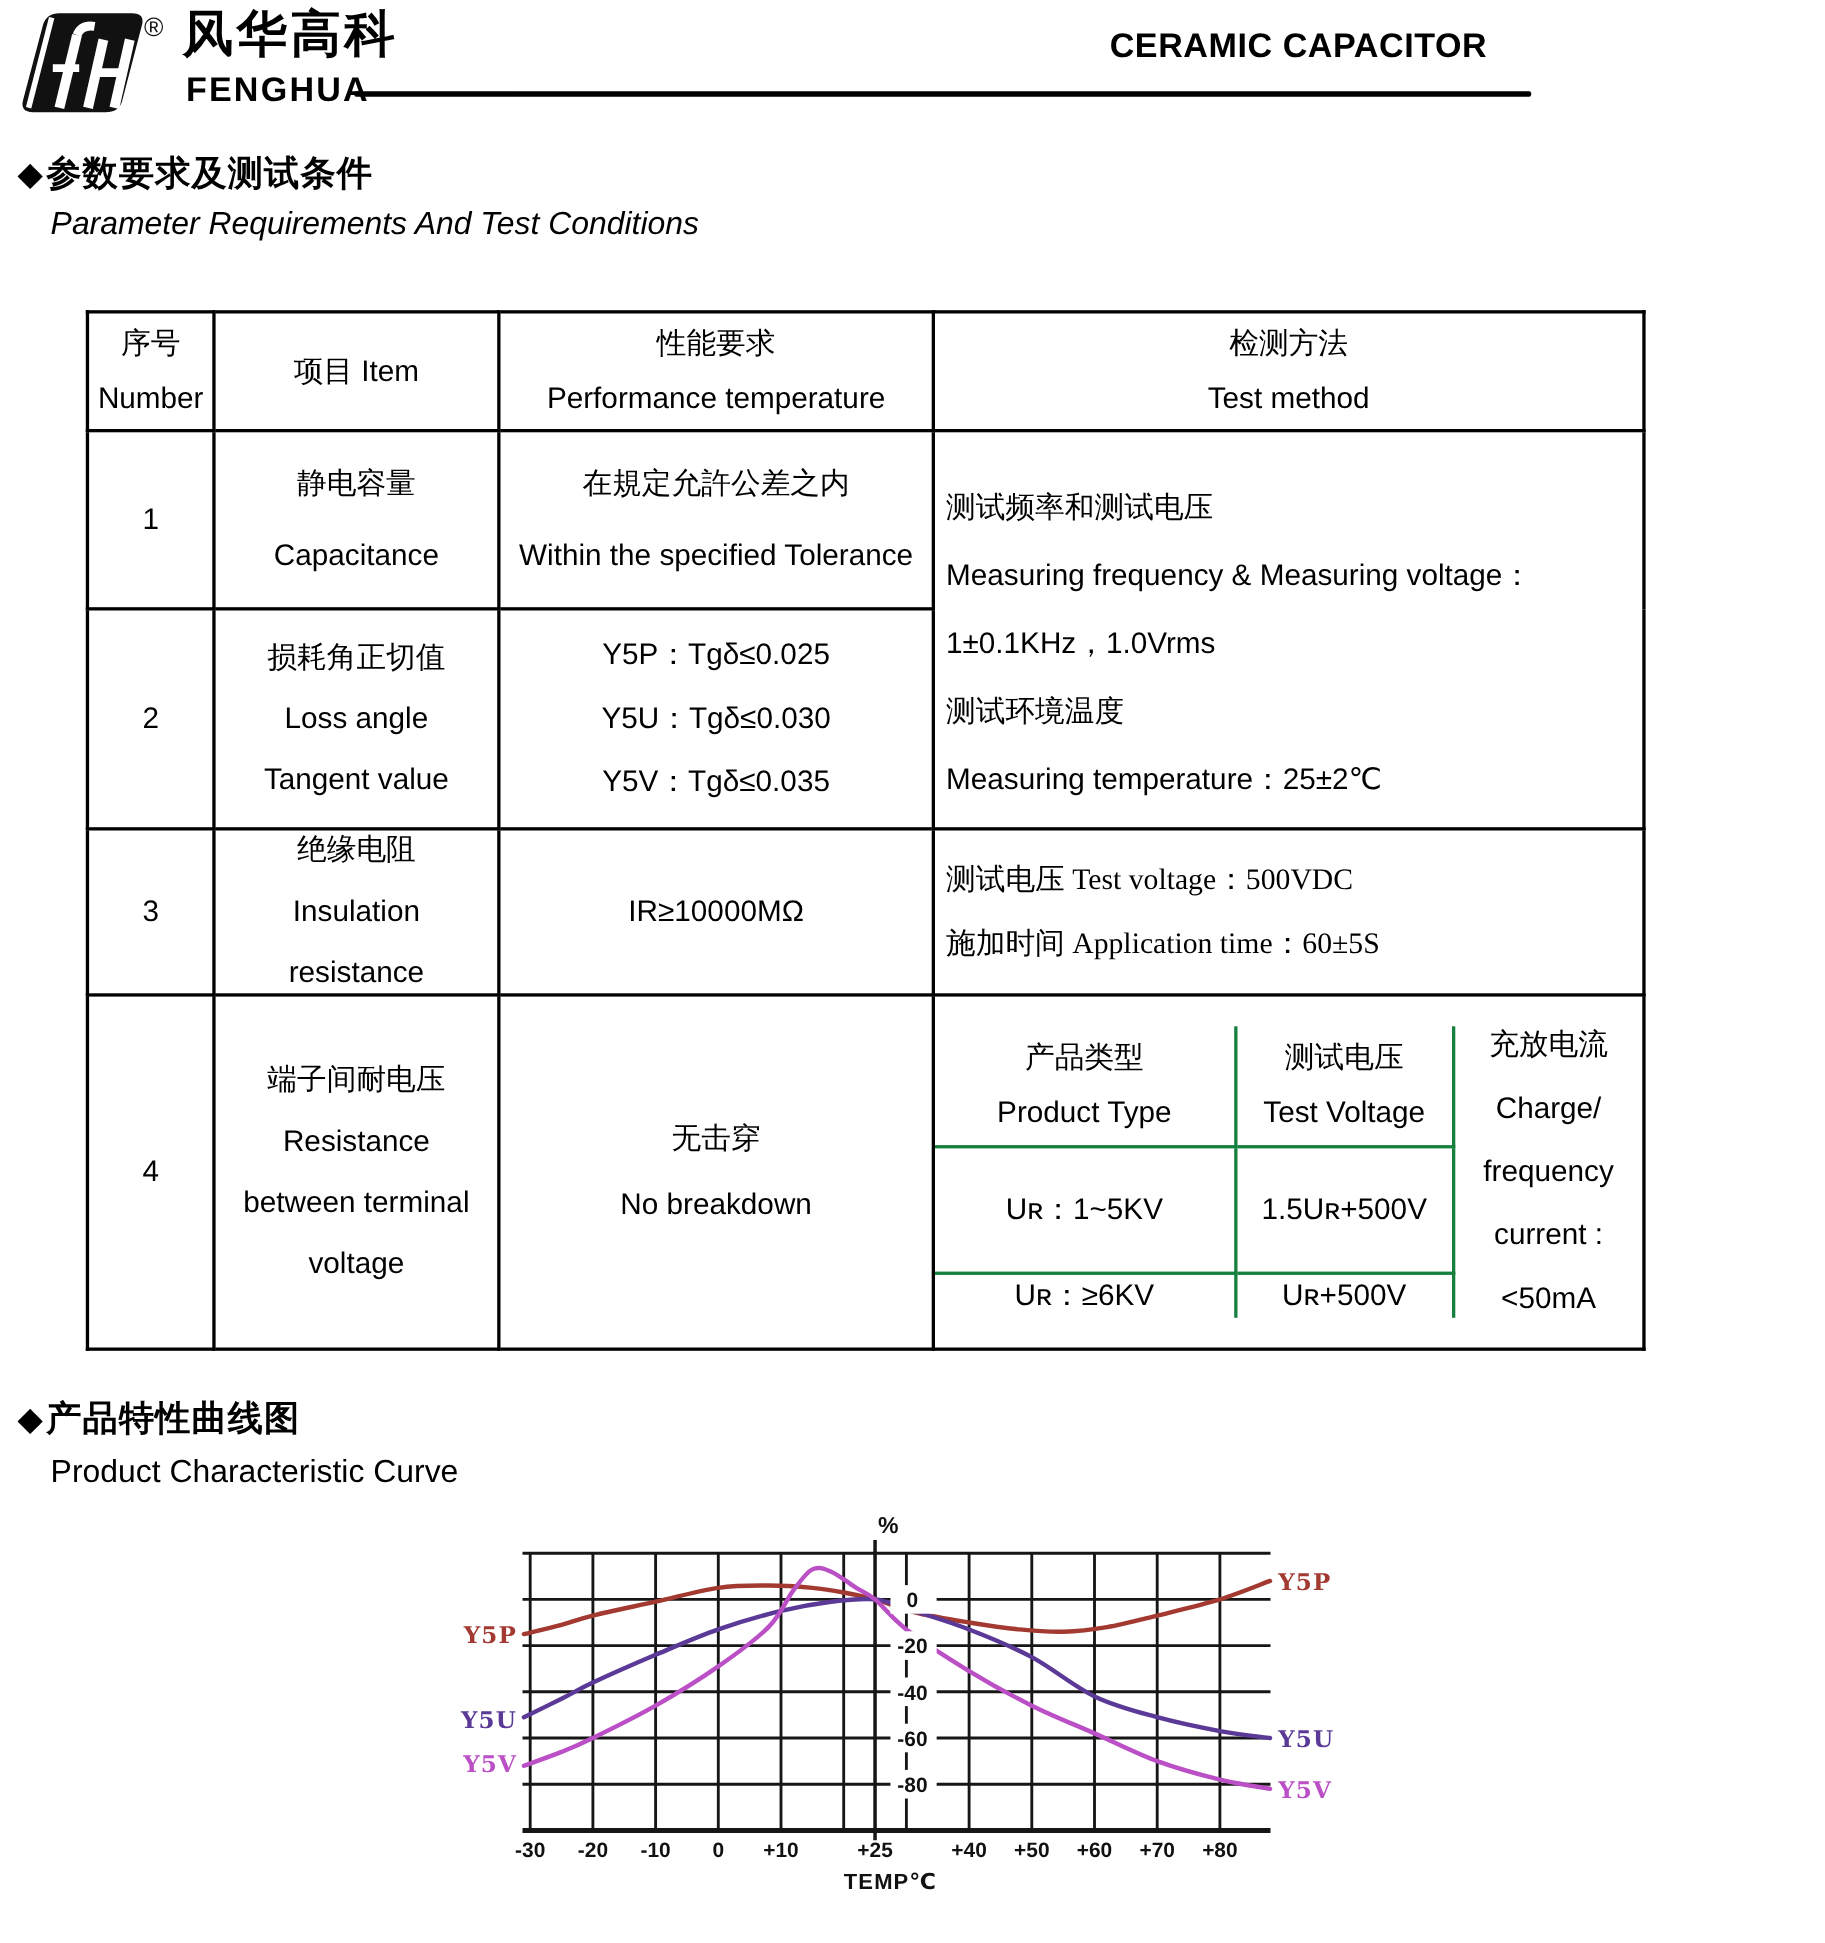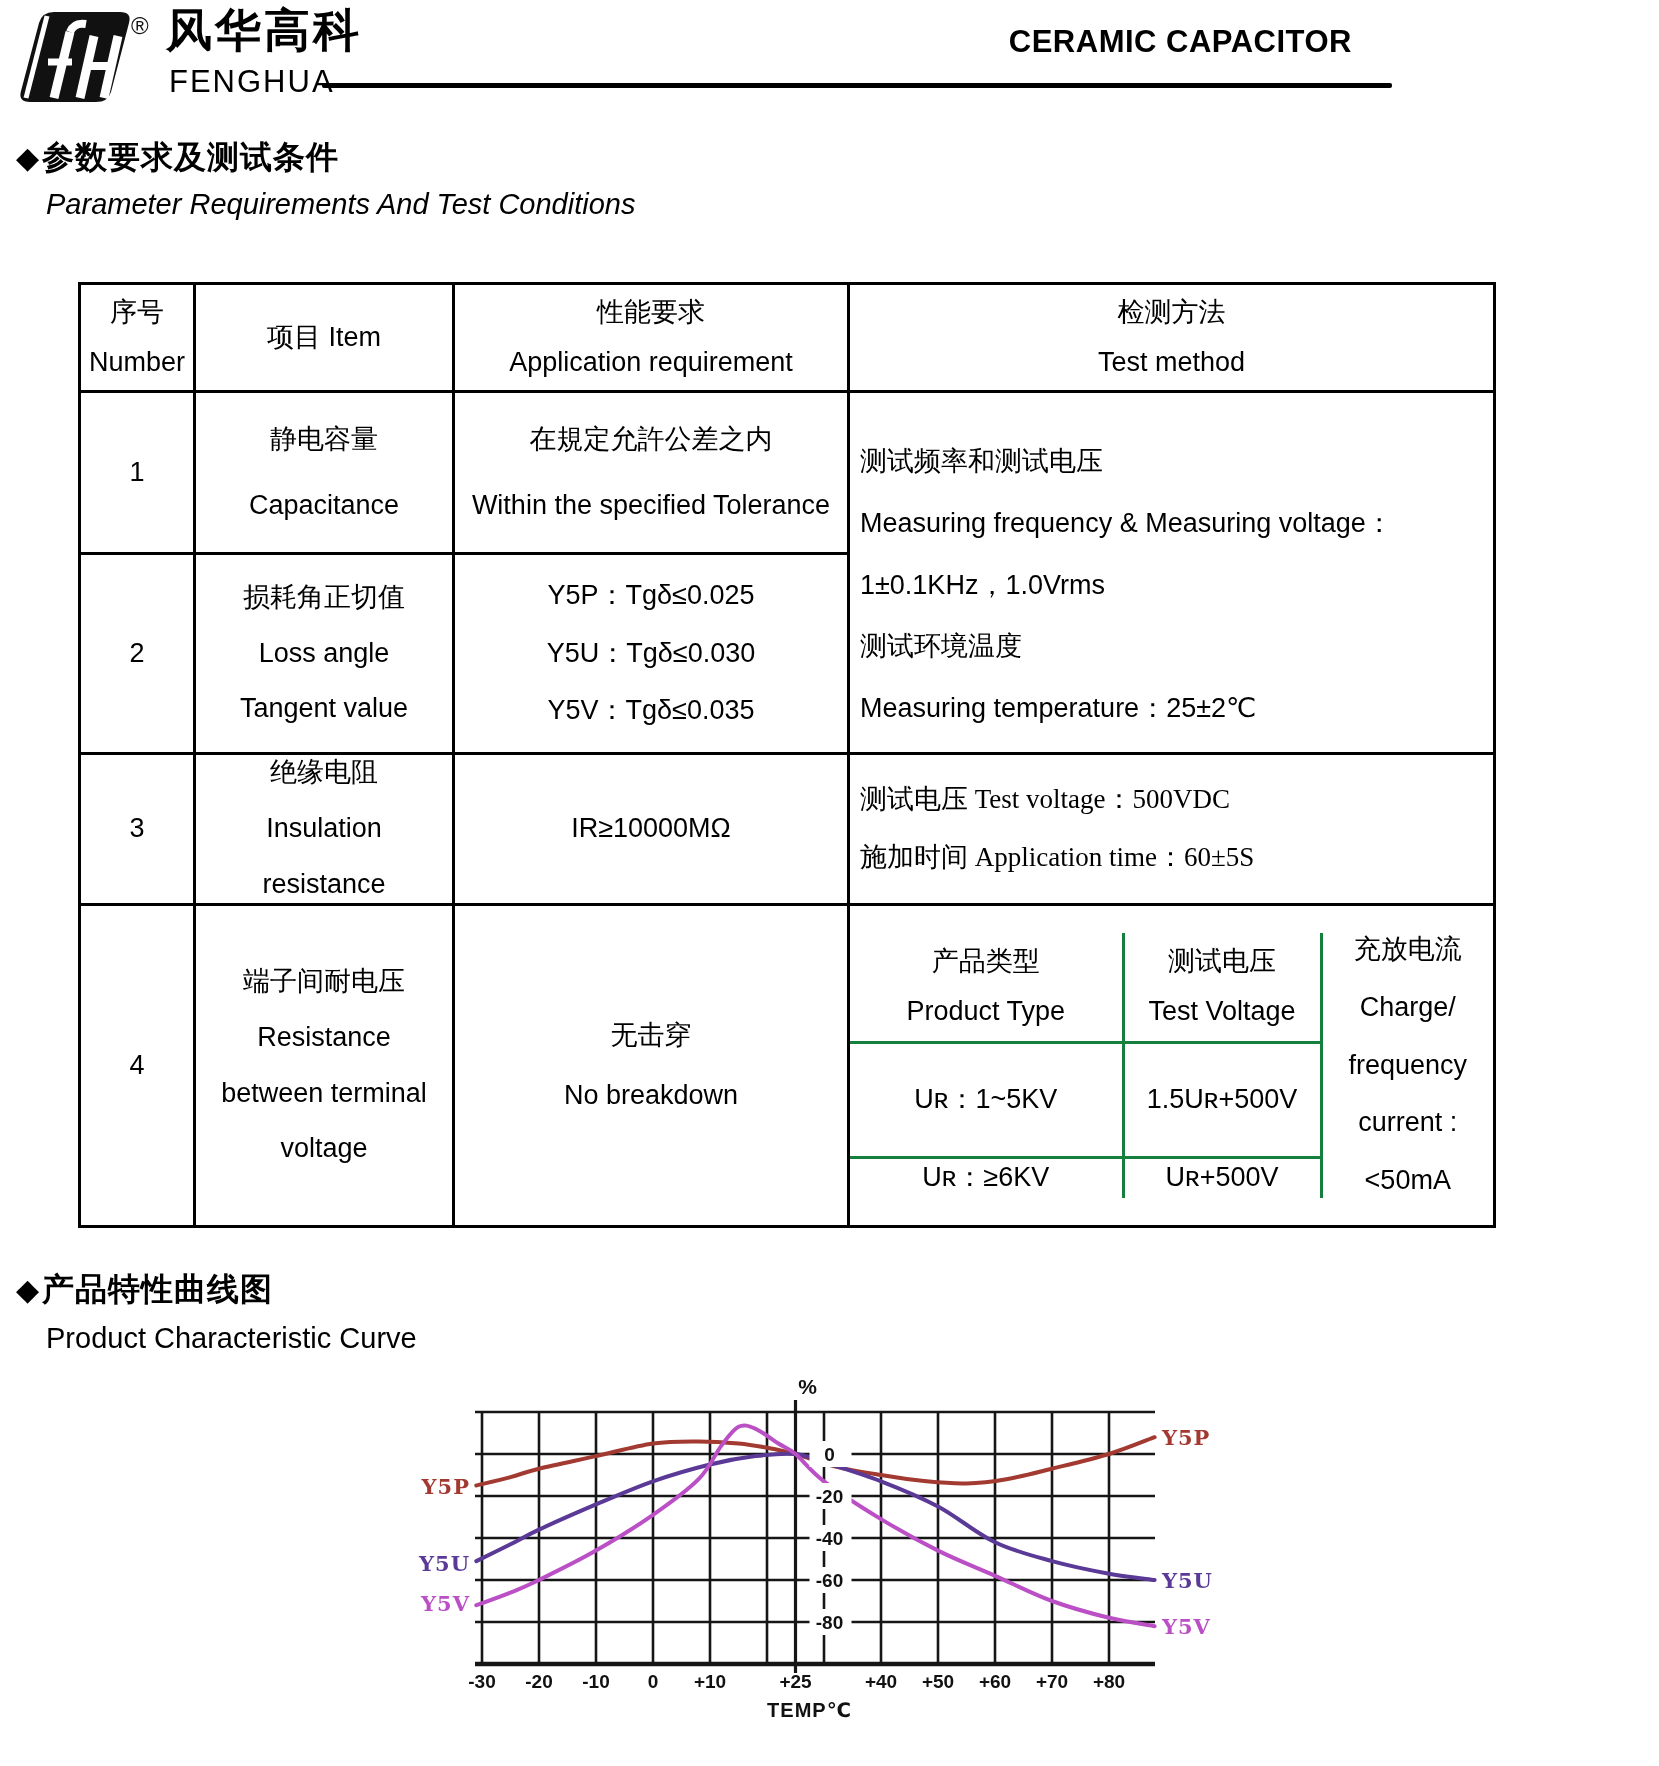--- a/index.html
+++ b/index.html
@@ -3,21 +3,21 @@
 <meta charset="utf-8">
 <style>
   html,body{margin:0;padding:0;background:#fff;}
   .page{position:relative;width:1659px;height:1766px;background:#fff;color:#000;
         font-family:"Liberation Sans","DejaVu Sans",sans-serif;overflow:hidden;}
 
   
   .logo-mark{position:absolute;left:14px;top:10px;}
   .reg-mark{position:absolute;left:131px;top:12px;font-size:24px;color:#111;}
   .brand-cn{position:absolute;left:166px;top:0;font-size:46px;font-weight:bold;letter-spacing:3px;}
-  .brand-en{position:absolute;left:169px;top:64px;font-size:31px;font-weight:normal;letter-spacing:2px;}
+  .brand-en{position:absolute;left:169px;top:64px;font-size:31px;font-weight:bold;letter-spacing:2px;}
   .doc-title{position:absolute;right:307px;top:24px;font-size:31px;font-weight:bold;letter-spacing:.5px;margin-left:24px;}
   .head-rule{position:absolute;left:322px;top:83px;width:1070px;height:5px;background:#000;border-radius:2px;}
 
   
   .sec-cn{position:absolute;left:16px;font-size:32px;font-weight:bold;letter-spacing:1px;}
   .sec-en{position:absolute;left:46px;font-size:29px;}
   .s1cn{top:136px;} .s1en{top:188px;font-style:italic;}
   .s2cn{top:1268px;} .s2en{top:1322px;}
   .diamond{font-size:30px;margin-right:2px;}
 
@@ -83,21 +83,21 @@
             </div>
           </td>
       <td>
             <div class="lines">
               <div>项目 Item</div>
             </div>
           </td>
       <td>
             <div class="lines g16">
         <div>性能要求</div>
-              <div>Application requirement</div>
+              <div>Performance temperature</div>
             </div>
           </td>
       <td>
             <div class="lines g16">
         <div>检测方法</div>
               <div>Test method</div>
             </div>
           </td>
     </tr>
 

